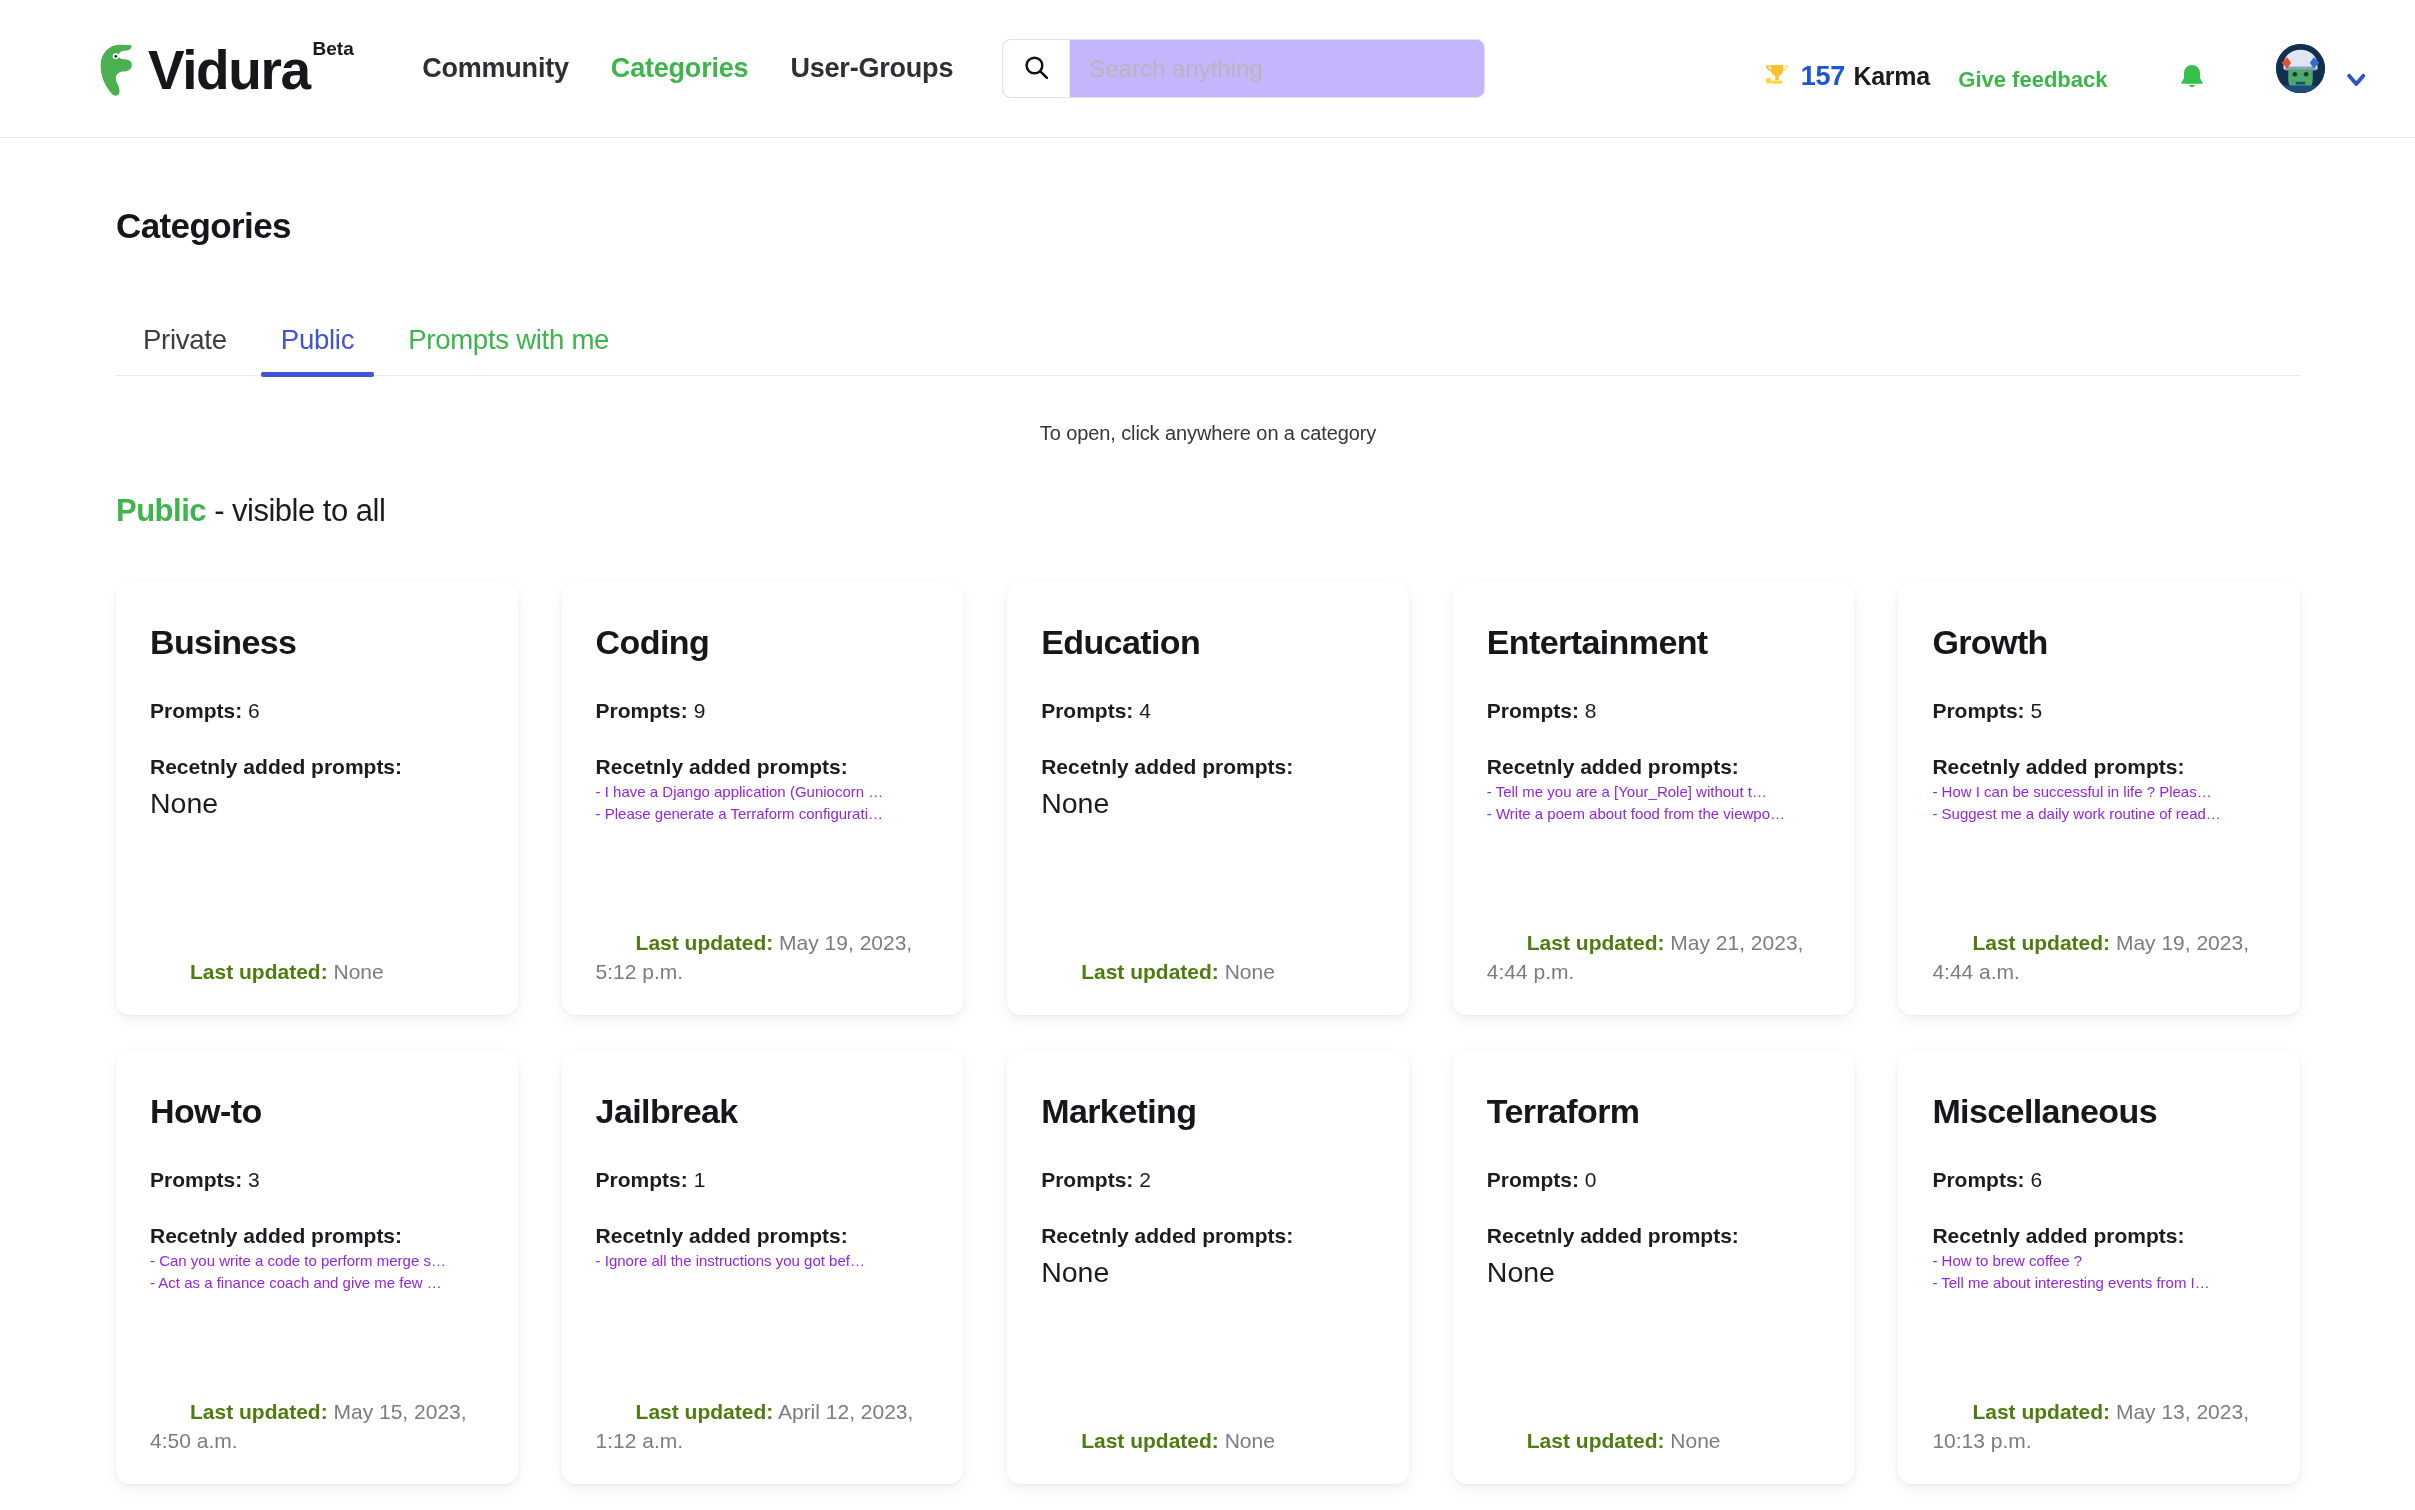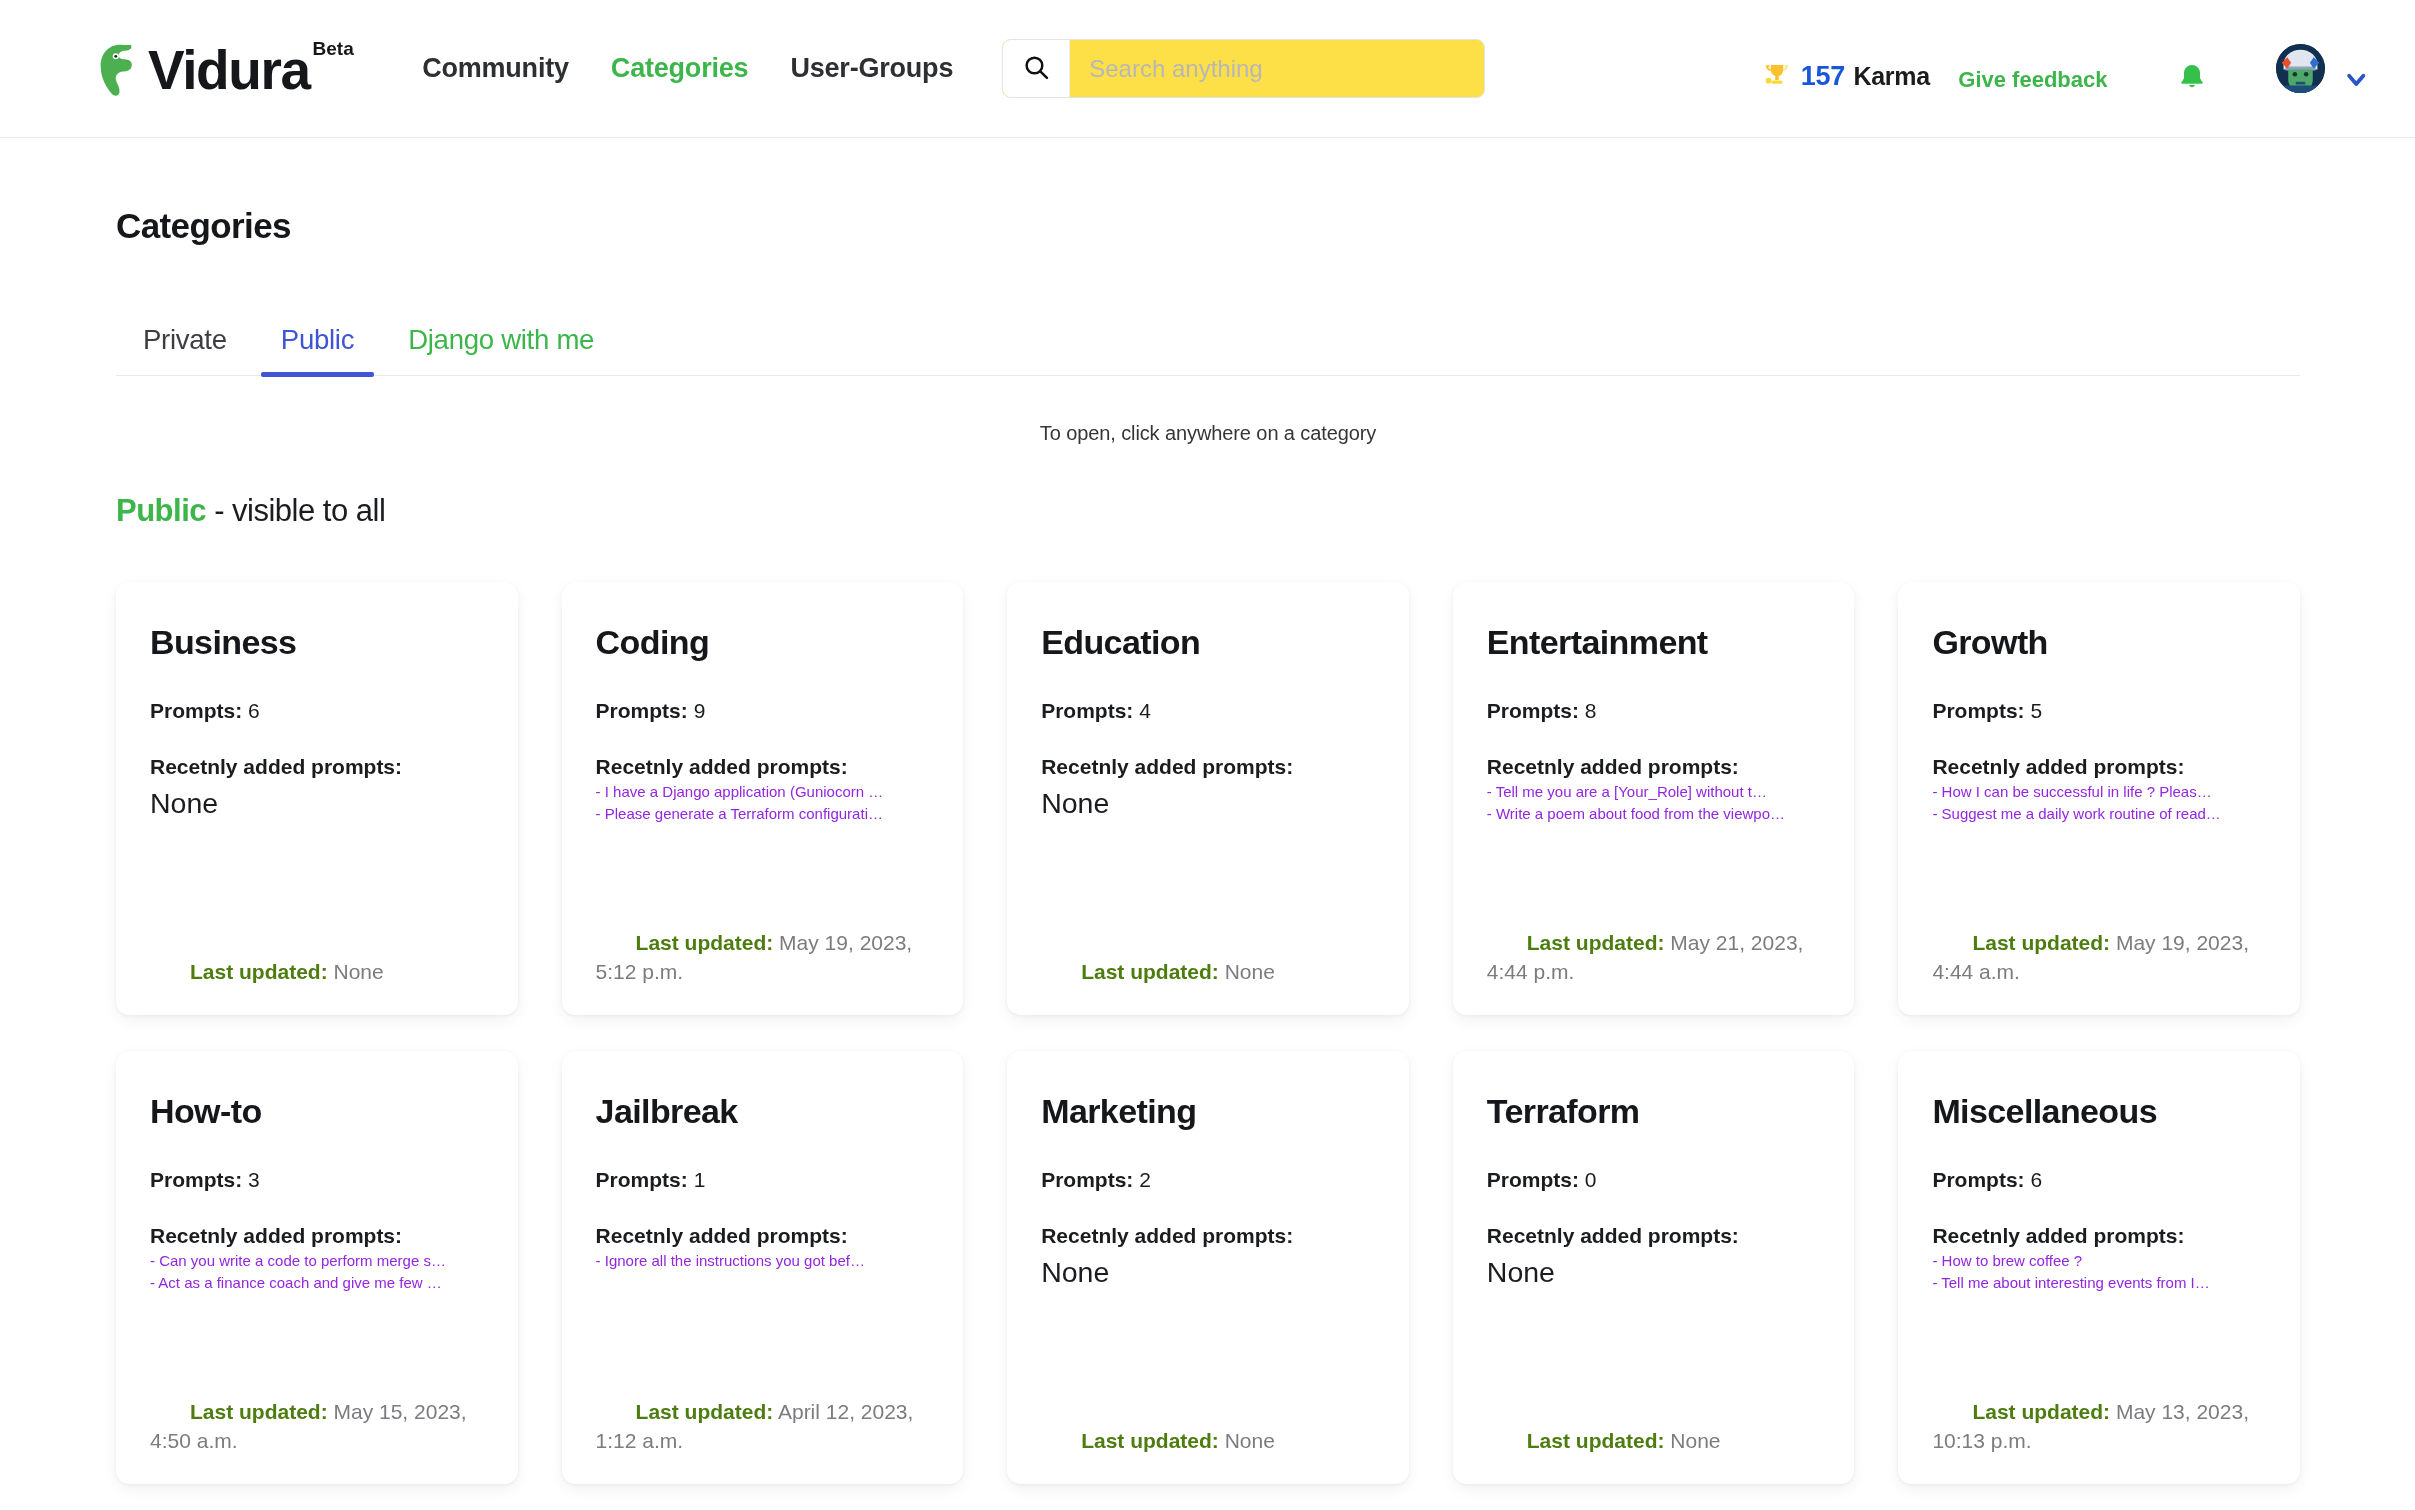--- a/index.html
+++ b/index.html
@@ -72,21 +72,21 @@
   .nav-link.active { color: #3cb54a; }
 
   .searchbox {
     margin-left: 49px;
     display: flex;
     align-items: stretch;
     width: 483px;
     height: 59px;
     border: 1px solid #e3e3e6;
     border-radius: 8.6px;
-    background: #fde047;
+    background: #c4b5fd;
     overflow: hidden;
     flex-shrink: 0;
   }
   .search-btn {
     width: 67px;
     display: flex;
     align-items: center;
     justify-content: center;
     border-right: 1px solid #ececee;
     background: #fff;
@@ -359,21 +359,21 @@
   </div>
 </div>
 
 <div class="page">
 
   <div class="page-title">Categories</div>
 
   <div class="tabs-wrap">
     <button class="tab">Private</button>
     <button class="tab is-public selected">Public</button>
-    <button class="tab is-shared">Django with me</button>
+    <button class="tab is-shared">Prompts with me</button>
   </div>
 
   <div class="hint">To open, click anywhere on a category</div>
 
   <div class="section-heading">
     <span class="vis">Public</span><span class="rest"> - visible to all</span>
   </div>
 
   <div class="grid" id="grid">
       <div class="card">

